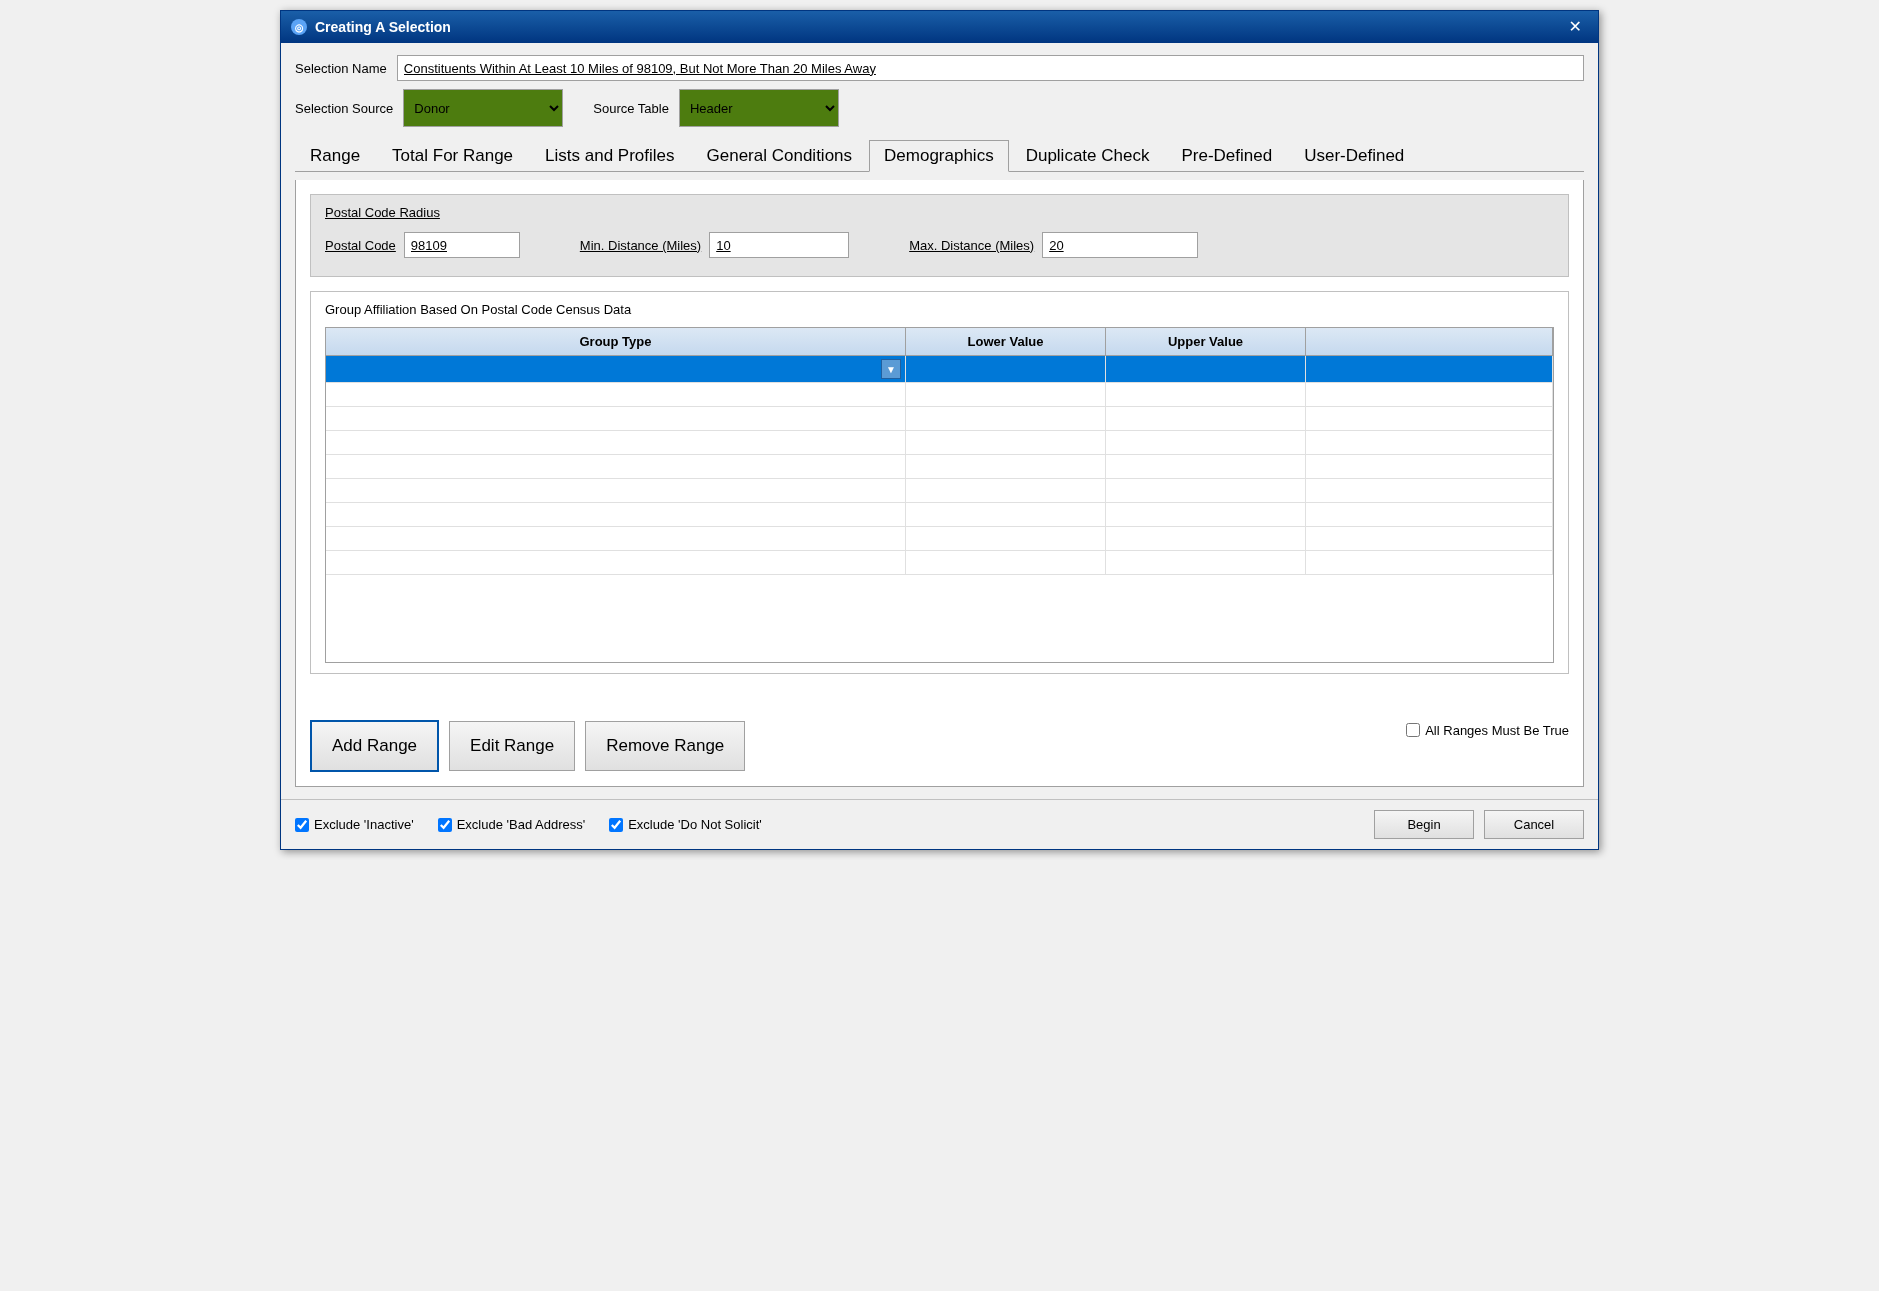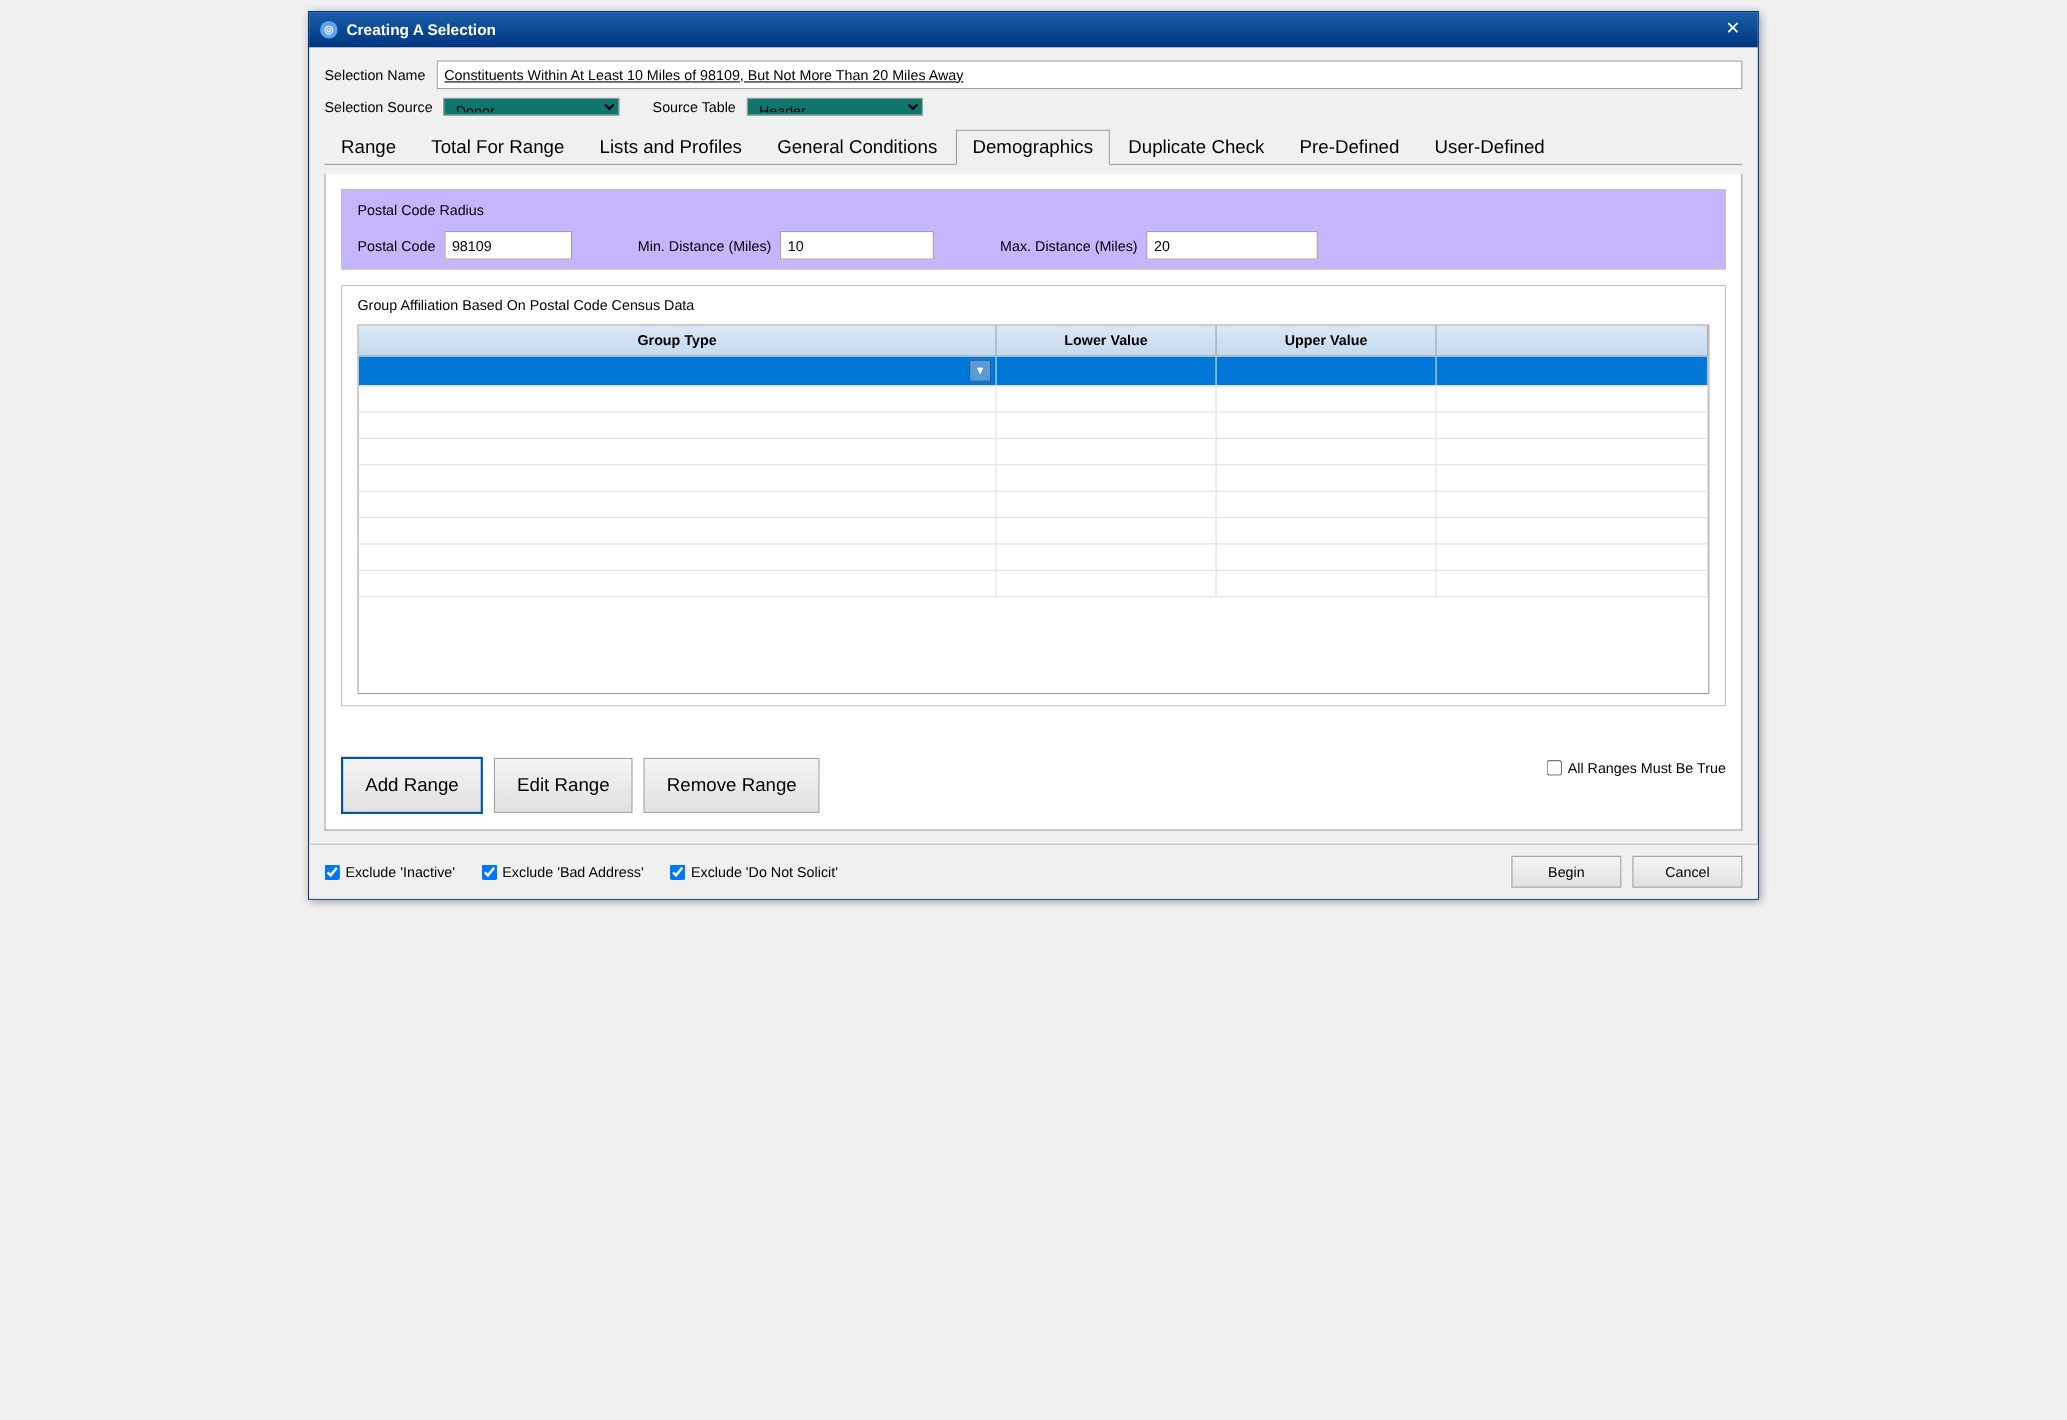--- a/index.html
+++ b/index.html
@@ -83,24 +83,24 @@
       height: 26px;
     }
 
     .text-input-wide {
       flex: 1;
       text-decoration: underline;
     }
 
     .select-input {
       border: 1px solid #a0a0a0;
-      background: #0f766e;
+      background: #4d7c0f;
       padding: 2px 6px;
       font-size: 13px;
-      height: 16px;
+      height: 38px;
       min-width: 160px;
     }
 
     
     .tabs-container {
       display: flex;
       border-bottom: 1px solid #a0a0a0;
       margin-top: 4px;
     }
 
@@ -127,23 +127,24 @@
     .tab-panel {
       border: 1px solid #a0a0a0;
       border-top: none;
       padding: 14px;
       background: white;
     }
 
     
     .section-box {
       border: 1px solid #c0c0c0;
-      padding: 10px 14px 8px 14px;
+      padding: 10px 14px 18px 14px;
       margin-bottom: 14px;
-      background: #c4b5fd;
+      background: #e5e5e5;
+      text-decoration: underline;
     }
 
     .section-title {
       font-size: 13px;
       font-weight: normal;
       color: #000;
       margin-bottom: 12px;
     }
 
     .postal-row {

